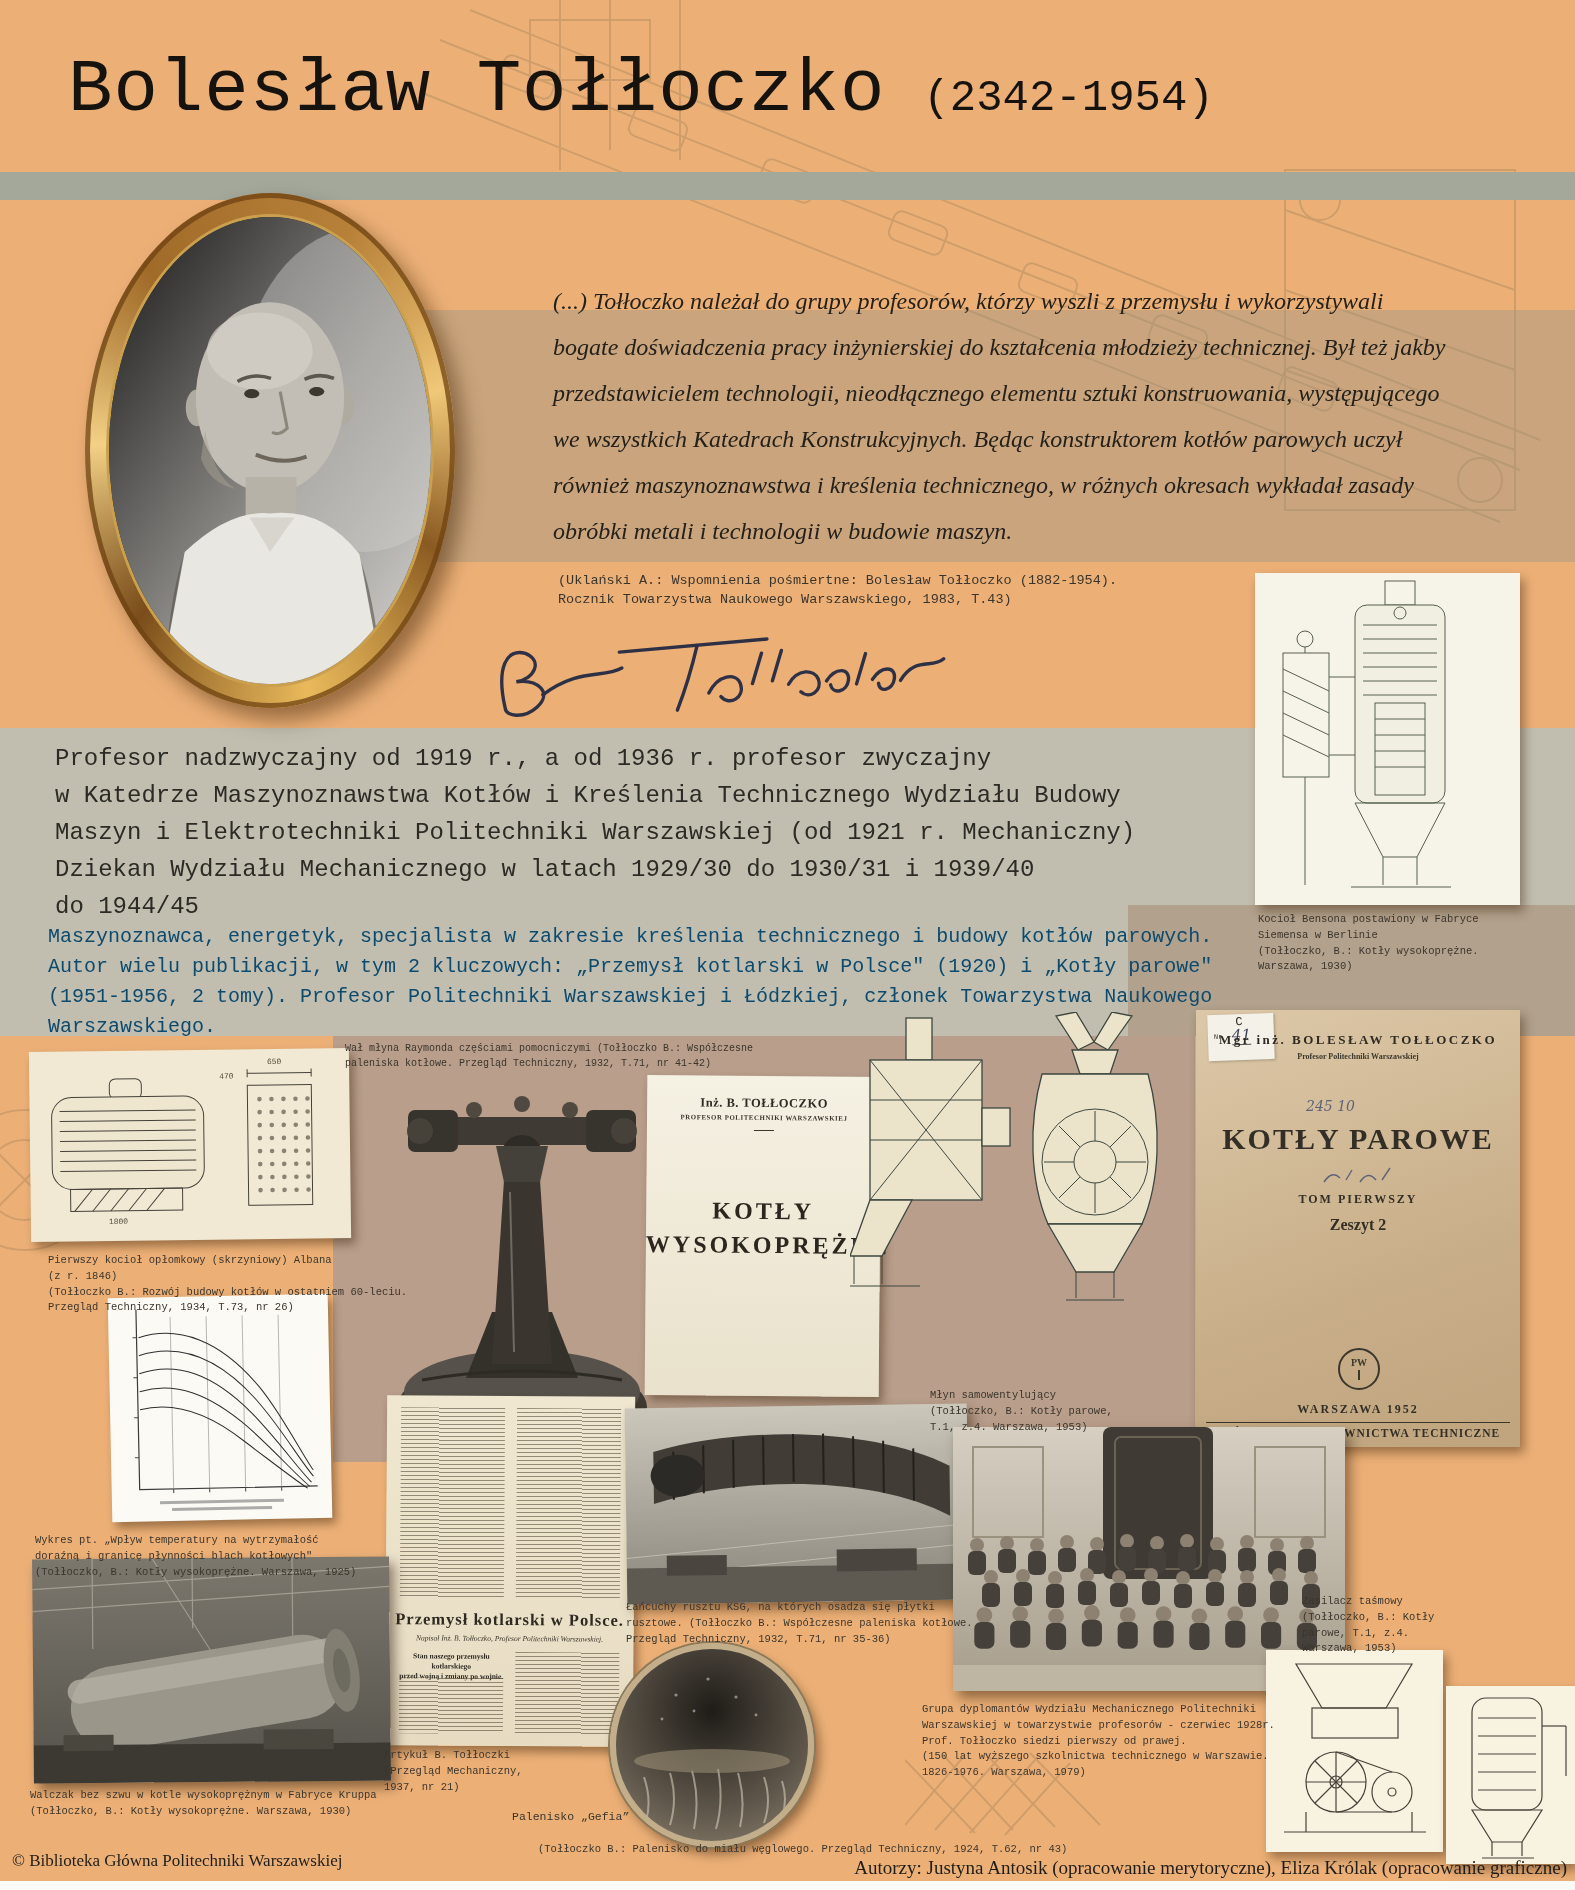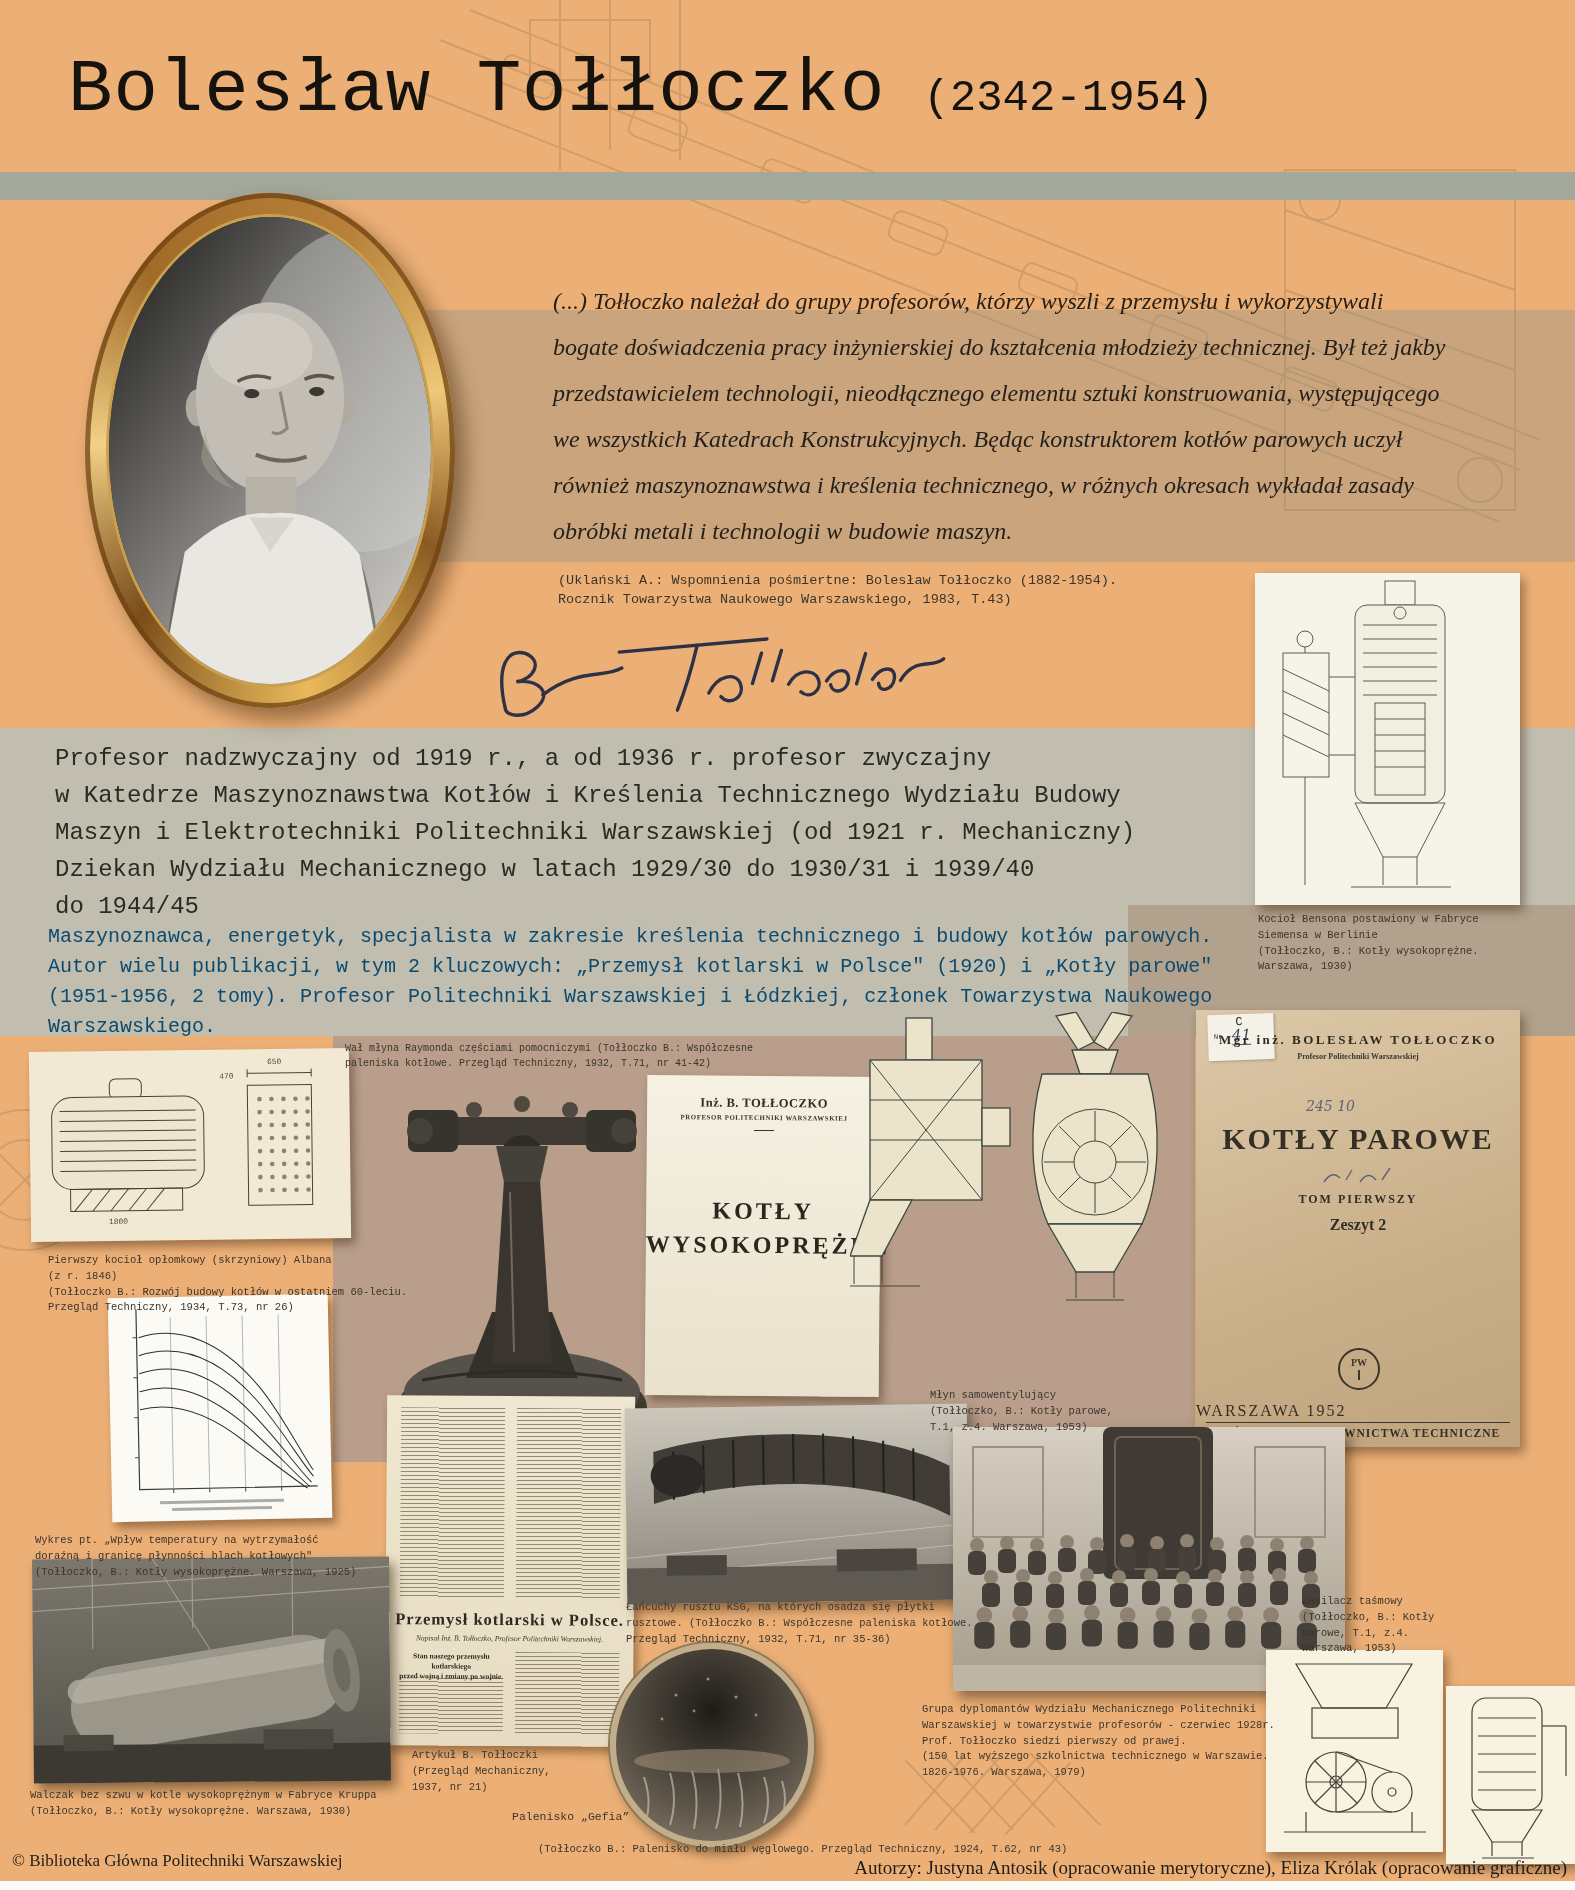--- a/index.html
+++ b/index.html
@@ -371,21 +371,21 @@
     <div class="abs serif" style="left:0;top:112px;width:100%;text-align:center;font-size:30px;font-weight:bold;letter-spacing:2px;color:#332f26;">KOTŁY PAROWE</div>
     <svg class="abs" style="left:120px;top:152px;" width="90" height="30" viewBox="0 0 90 30">
       <path d="M8,20 q8,-12 16,-4 M30,18 l6,-10 M44,20 q8,-12 16,-2 M66,18 l8,-12" fill="none" stroke="#5d6378" stroke-width="1.4"></path>
     </svg>
     <div class="abs serif" style="left:0;top:182px;width:100%;text-align:center;font-size:12px;font-weight:bold;letter-spacing:2px;color:#332f26;">TOM PIERWSZY</div>
     <div class="abs serif" style="left:0;top:206px;width:100%;text-align:center;font-size:16px;font-weight:bold;color:#332f26;">Zeszyt 2</div>
     <div class="abs" style="left:142px;top:338px;width:38px;height:38px;border:2.5px solid #3b362c;border-radius:50%;text-align:center;">
       <span class="serif" style="font-size:10px;font-weight:bold;color:#3b362c;line-height:26px;">PW</span>
       <div style="width:2px;height:10px;background:#3b362c;margin:-6px auto 0;"></div>
     </div>
-    <div class="abs serif" style="left:0;top:392px;width:100%;text-align:left;font-size:16px;font-weight:normal;letter-spacing:2px;color:#332f26;">WARSZAWA 1952</div>
+    <div class="abs serif" style="left:0;top:392px;width:100%;text-align:center;font-size:12px;font-weight:bold;letter-spacing:2px;color:#332f26;">WARSZAWA 1952</div>
     <div class="abs" style="left:10px;top:412px;width:304px;border-top:1.6px solid #3b362c;"></div>
     <div class="abs serif" style="left:0;top:417px;width:100%;text-align:center;font-size:11.5px;font-weight:bold;letter-spacing:1px;color:#332f26;">PAŃSTWOWE WYDAWNICTWA TECHNICZNE</div>
   </div>
 
   <div class="panel" style="left:110px;top:1296px;width:220px;height:224px;background:#fbfaf5;transform:rotate(-1.2deg);">
     <svg width="220" height="224" viewBox="0 0 220 224">
       <g fill="none" stroke="#3a3a3a" stroke-width="1.2">
         <path d="M28,12 V192 H206"></path>
       </g>
       <g fill="none" stroke="#8a8a8a" stroke-width=".6">
@@ -422,21 +422,21 @@
   <div class="panel" style="left:386px;top:1396px;width:248px;height:350px;background:linear-gradient(#efe7d0,#e7dcc2);transform:rotate(0.4deg);">
     <div class="ptx" style="left:14px;top:12px;width:104px;height:190px;"></div>
     <div class="ptx" style="left:130px;top:12px;width:104px;height:190px;"></div>
     <div class="abs serif" style="left:0;top:214px;width:100%;text-align:center;font-size:16.5px;font-weight:bold;letter-spacing:1px;color:#2e2a22;">Przemysł kotlarski w Polsce.</div>
     <div class="abs serif" style="left:0;top:238px;width:100%;text-align:center;font-size:7.5px;font-style:italic;color:#3a352b;">Napisał Inż. B. Tołłoczko, Profesor Politechniki Warszawskiej.</div>
     <div class="abs serif pre" style="left:14px;top:256px;width:104px;text-align:center;font-size:7.5px;font-weight:bold;color:#2e2a22;line-height:10px;">Stan naszego przemysłu kotlarskiego
 przed wojną i zmiany po wojnie.</div>
     <div class="ptx" style="left:14px;top:282px;width:104px;height:56px;"></div>
     <div class="ptx" style="left:130px;top:256px;width:104px;height:82px;"></div>
   </div>
-  <div class="cap" style="left:412px;top:1748px;">Artykuł B. Tołłoczki
+  <div class="cap" style="left:384px;top:1748px;">Artykuł B. Tołłoczki
 (Przegląd Mechaniczny,
 1937, nr 21)</div>
 
   <div class="photo" style="left:626px;top:1406px;width:342px;height:196px;transform:rotate(-0.8deg);background:linear-gradient(#ccc7bb,#8b867c);">
     <svg width="342" height="196" viewBox="0 0 342 196">
       <g stroke="#e4ded0" stroke-width="1" opacity=".5">
         <line x1="0" y1="150" x2="342" y2="120"></line>
           <line x1="0" y1="170" x2="342" y2="140"></line>
         <line x1="0" y1="190" x2="342" y2="160"></line>
       </g>

